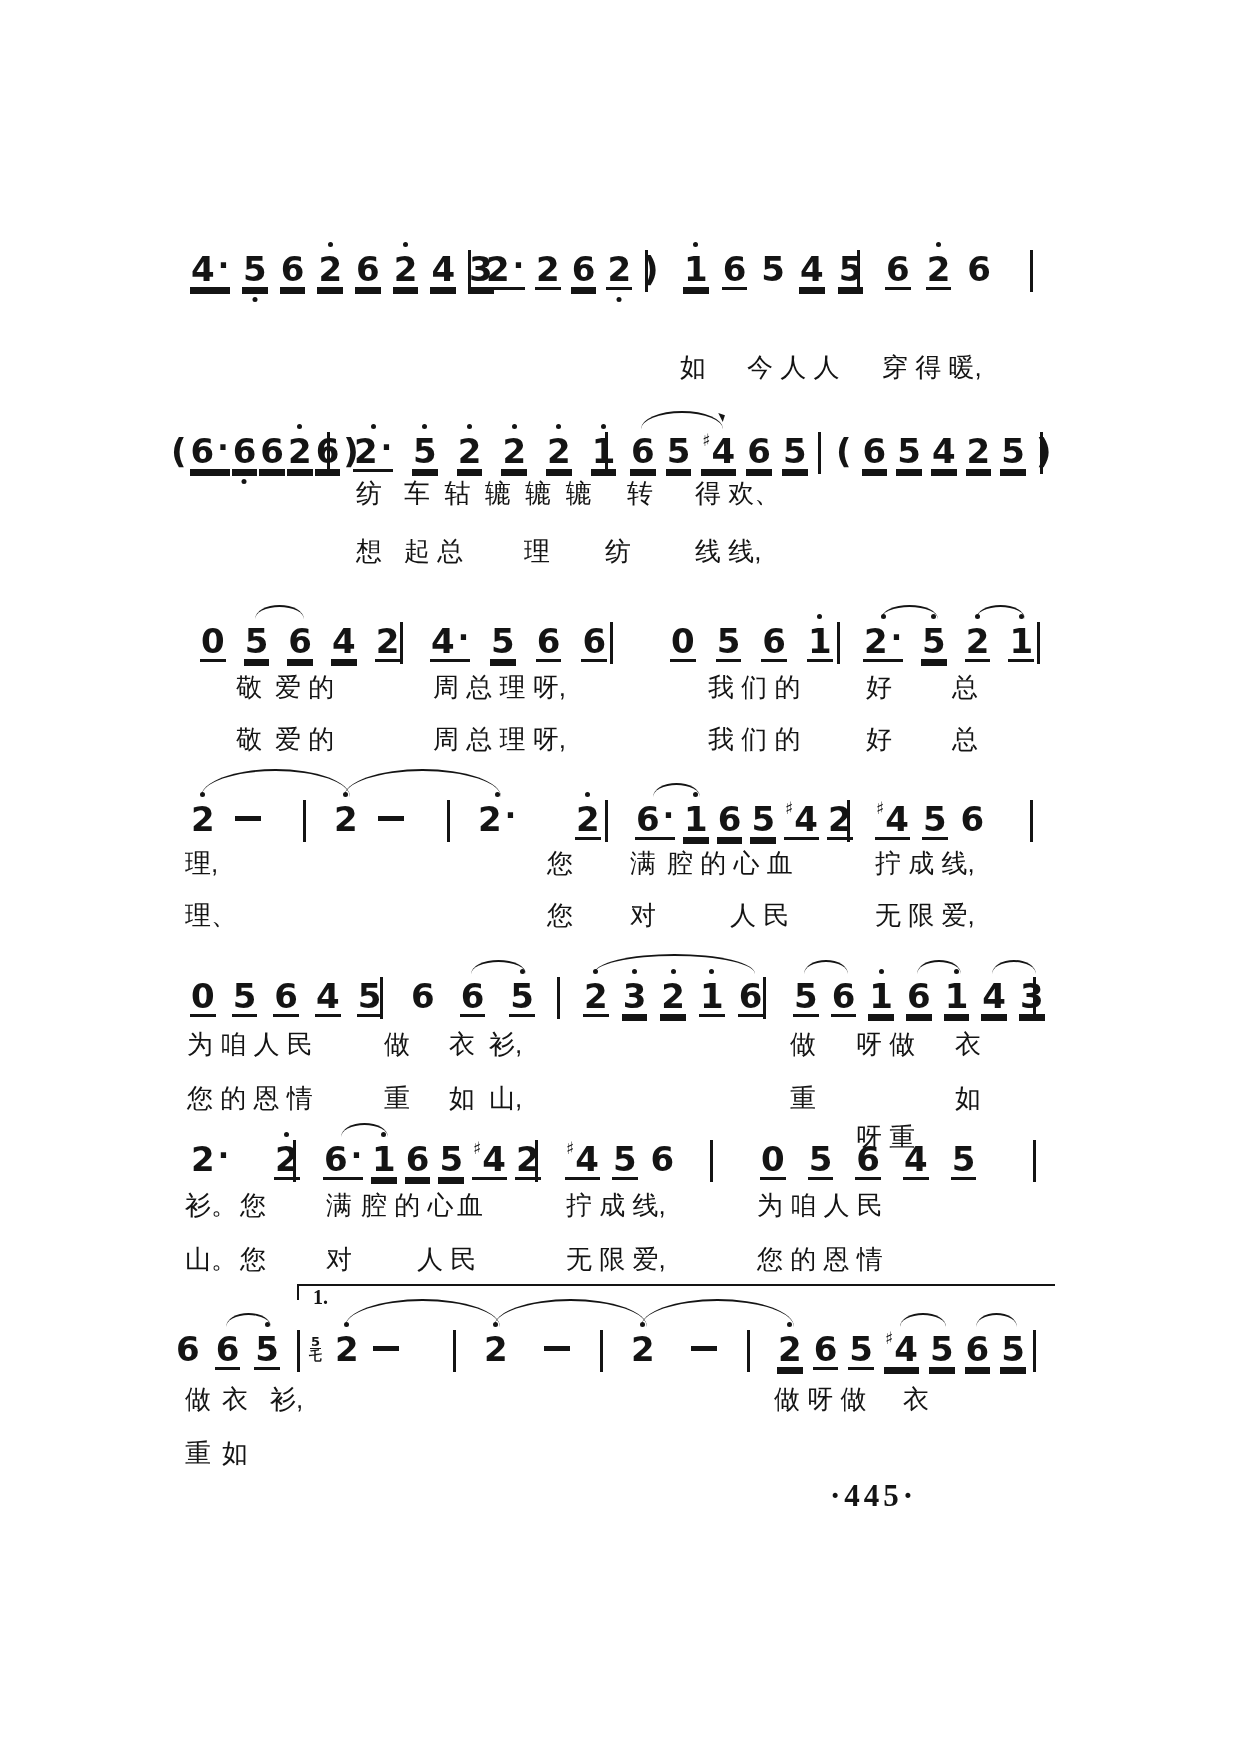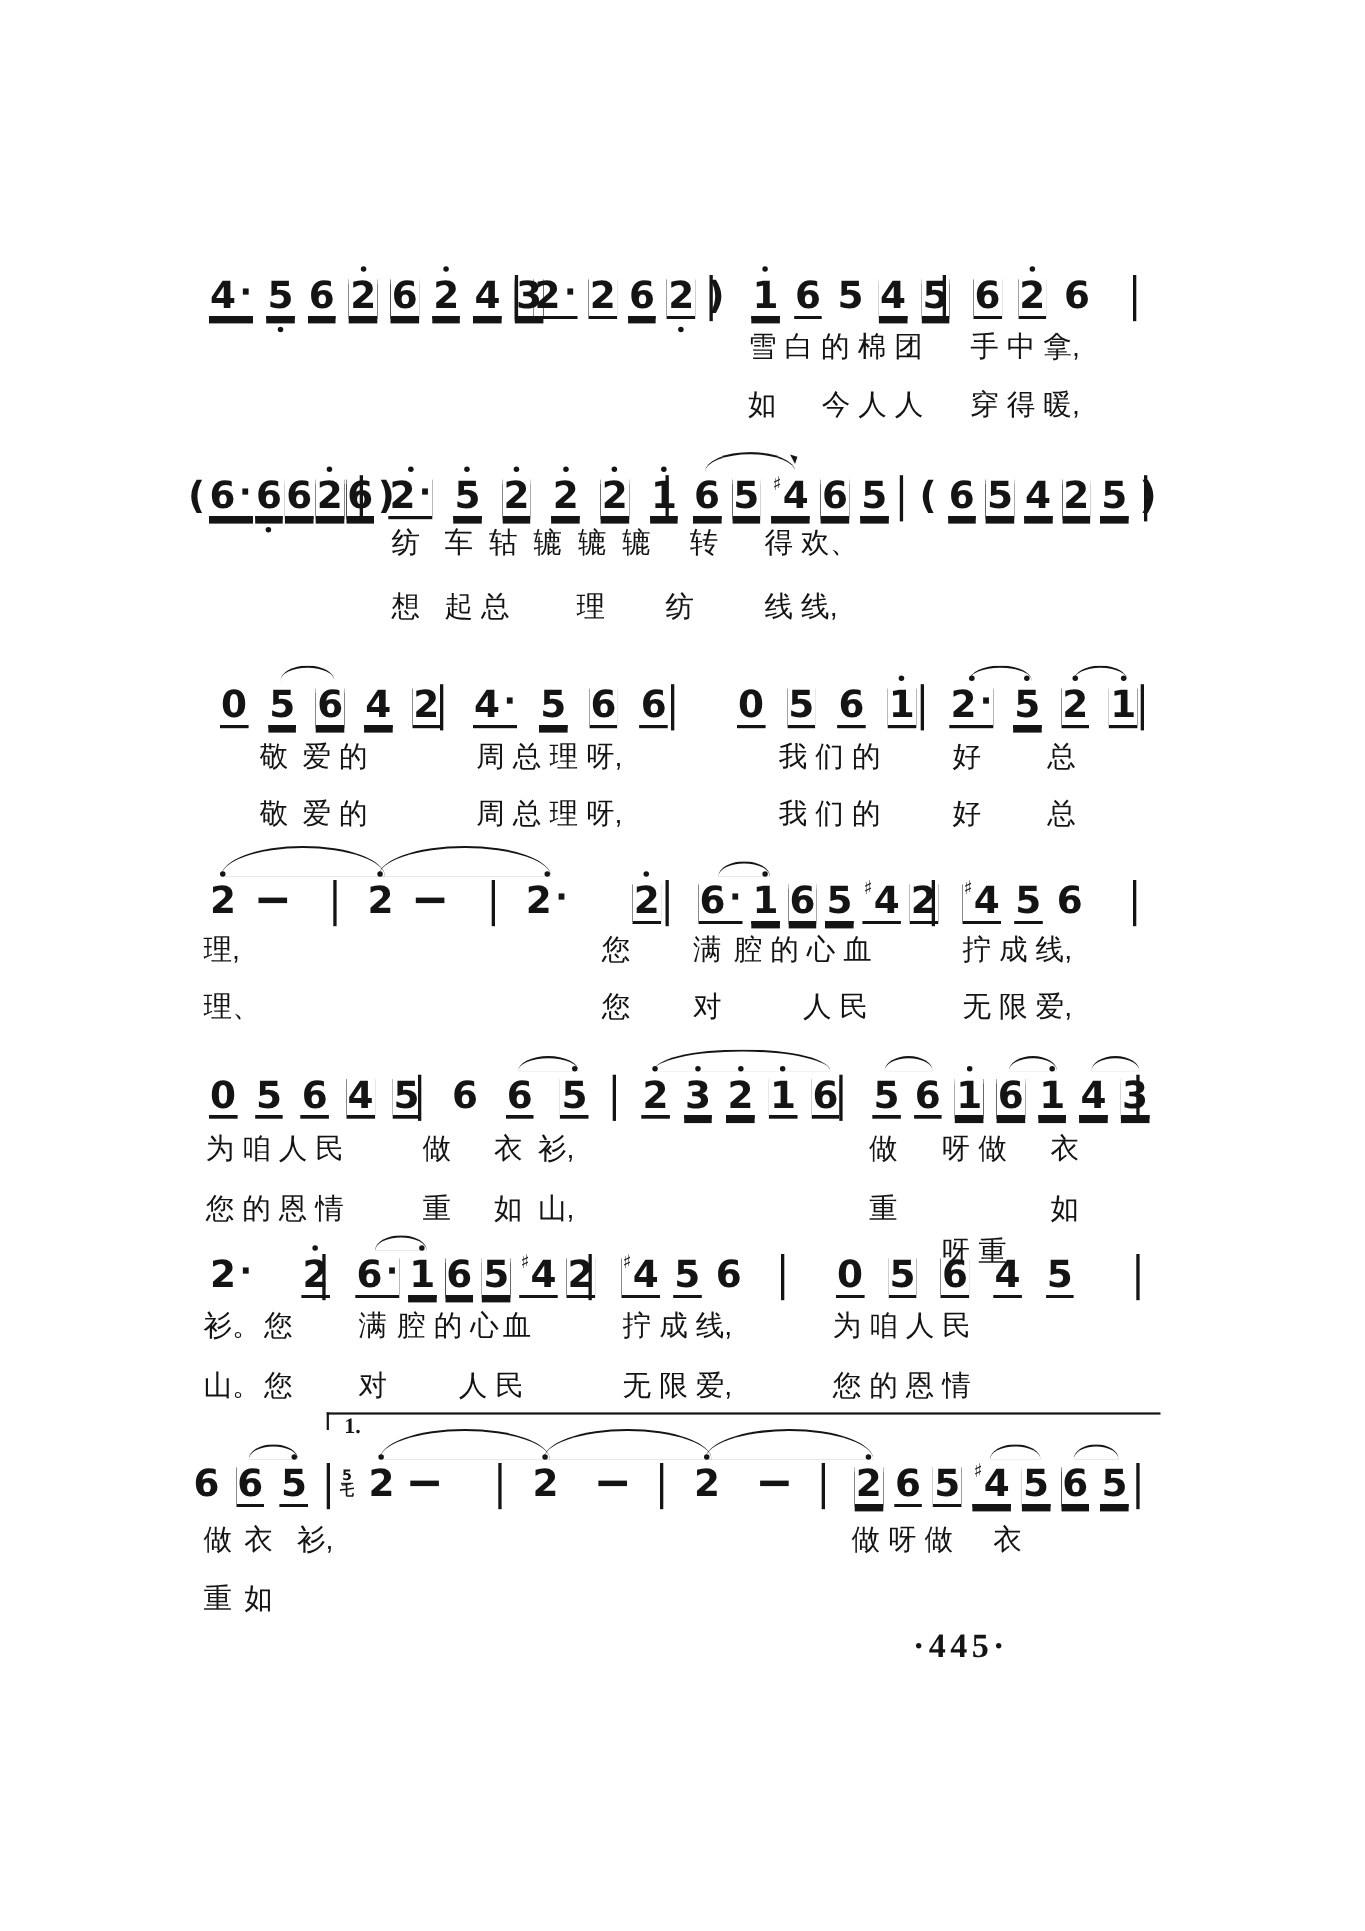--- a/index.html
+++ b/index.html
@@ -157,24 +157,20 @@
         </span>
         <span class="tok">
           <span class="hi"></span>
           <span class="body"><span>6</span></span>
         </span>
       </div>
       <div class="bl" style="left: 283px;"></div>
       <div class="bl" style="left: 460px;"></div>
       <div class="bl" style="left: 672px;"></div>
       <div class="bl" style="left: 845px;"></div>
-      <div class="lyr" style="top: 62px;">
-        <span class="seg" style="left: 495px;">雪 白 的 棉 团</span>
-        <span class="seg" style="left: 697px;">手 中 拿,</span>
-      </div>
       <div class="lyr" style="top: 114px;">
         <span class="seg" style="left: 495px;">如</span>
         <span class="seg" style="left: 562px;">今 人 人</span>
         <span class="seg" style="left: 697px;">穿 得 暖,</span>
       </div>
     </div>
     <div class="sys" style="top: 420px;">
       <div class="measure" style="left: -15px; column-gap: 2px;">
         <span class="tok">
           <span class="hi"></span>

